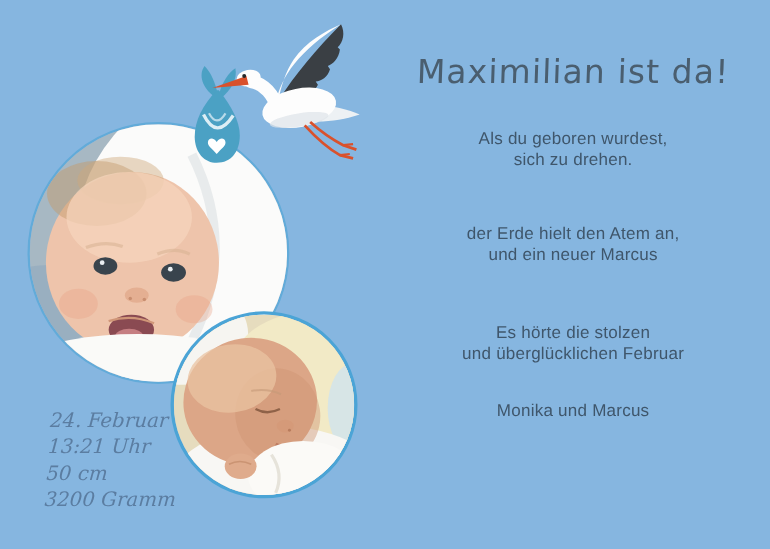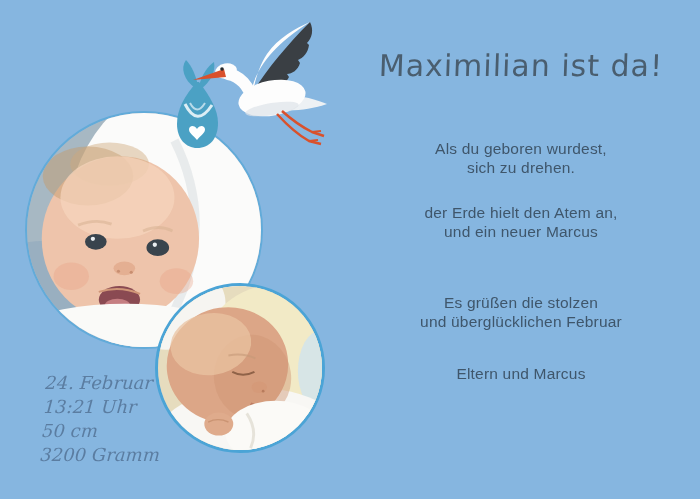--- a/index.html
+++ b/index.html
@@ -23,21 +23,21 @@
   .title{
     position:absolute;left:361px;top:48px;width:320px;margin:0;
     text-align:center;font-family:"DejaVu Sans",sans-serif;font-weight:400;
     font-size:30px;letter-spacing:1px;color:#4a5e6f;transform:skewX(-2deg);
   }
   .poem-block{
     position:absolute;left:361px;width:320px;margin:0;
     text-align:center;font-size:15.5px;line-height:18.5px;
     letter-spacing:0.2px;color:#3f566b;
   }
-  #stanza1{top:140px;}
+  #stanza1{top:118px;}
   #stanza2{top:204px;}
   #greeting{top:294px;}
   #signature{top:365px;}
 
   
   .stats{
     position:absolute;left:43px;top:371px;z-index:5;
     font-family:"DejaVu Serif",serif;font-style:italic;
     font-size:18px;line-height:24px;color:#5b7da1;
     transform:skewX(-4deg);
@@ -139,26 +139,26 @@
     <div>Als du geboren wurdest,</div>
     <div>sich zu drehen.</div>
   </div>
 
   <div class="poem-block" id="stanza2">
     <div>der Erde hielt den Atem an,</div>
     <div>und ein neuer Marcus</div>
   </div>
 
   <div class="poem-block" id="greeting">
-    <div>Es grüßen die stolzen</div>
+    <div>Es hörte die stolzen</div>
     <div>und überglücklichen Februar</div>
   </div>
 
   <div class="poem-block" id="signature">
-    <div>Eltern und Marcus</div>
+    <div>Monika und Marcus</div>
   </div>
 
   <div class="stats">
     <div>24. Februar</div>
     <div>13:21 Uhr</div>
     <div>50 cm</div>
     <div>3200 Gramm</div>
   </div>
 
 </div>

